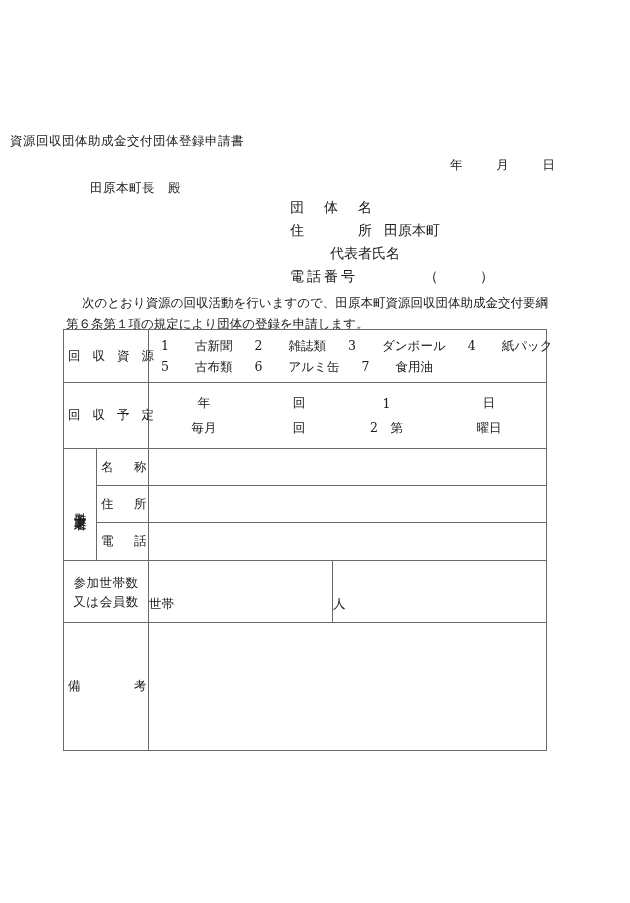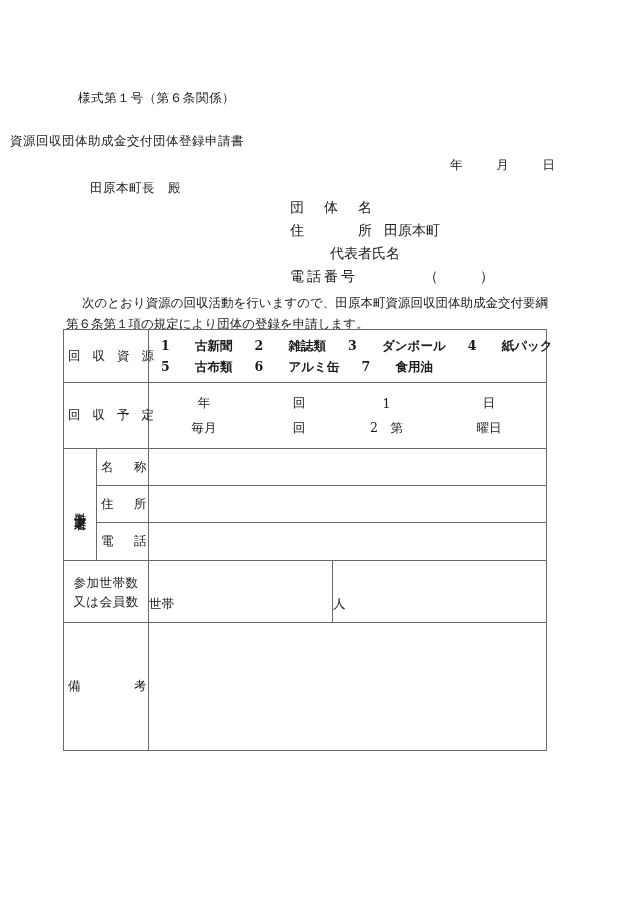--- a/index.html
+++ b/index.html
@@ -154,21 +154,20 @@
     text-orientation: upright;
     letter-spacing: 1px;
     display: inline-block;
     line-height: 1;
     font-size: 12.5px;
   }
 
   .res-cell {
     padding: 5px 0 5px 12px !important;
     line-height: 21px;
-    font-weight: bold;
   }
   .res-line {
     white-space: nowrap;
   }
   .res-num {
     display: inline-block;
     width: 34px;
   }
   .res-name {
     display: inline-block;
@@ -202,21 +201,20 @@
 
   .blank-cell {
     
   }
 </style>
 </head>
 <body>
 
 <div class="page">
 
-  <div class="form-code">様式第１号（第６条関係）</div>
 
   <div class="doc-title">資源回収団体助成金交付団体登録申請書</div>
 
   <div class="date-line">
     <span>年</span>
     <span>月</span>
     <span>日</span>
   </div>
 
   <div class="addressee">田原本町長　殿</div>

